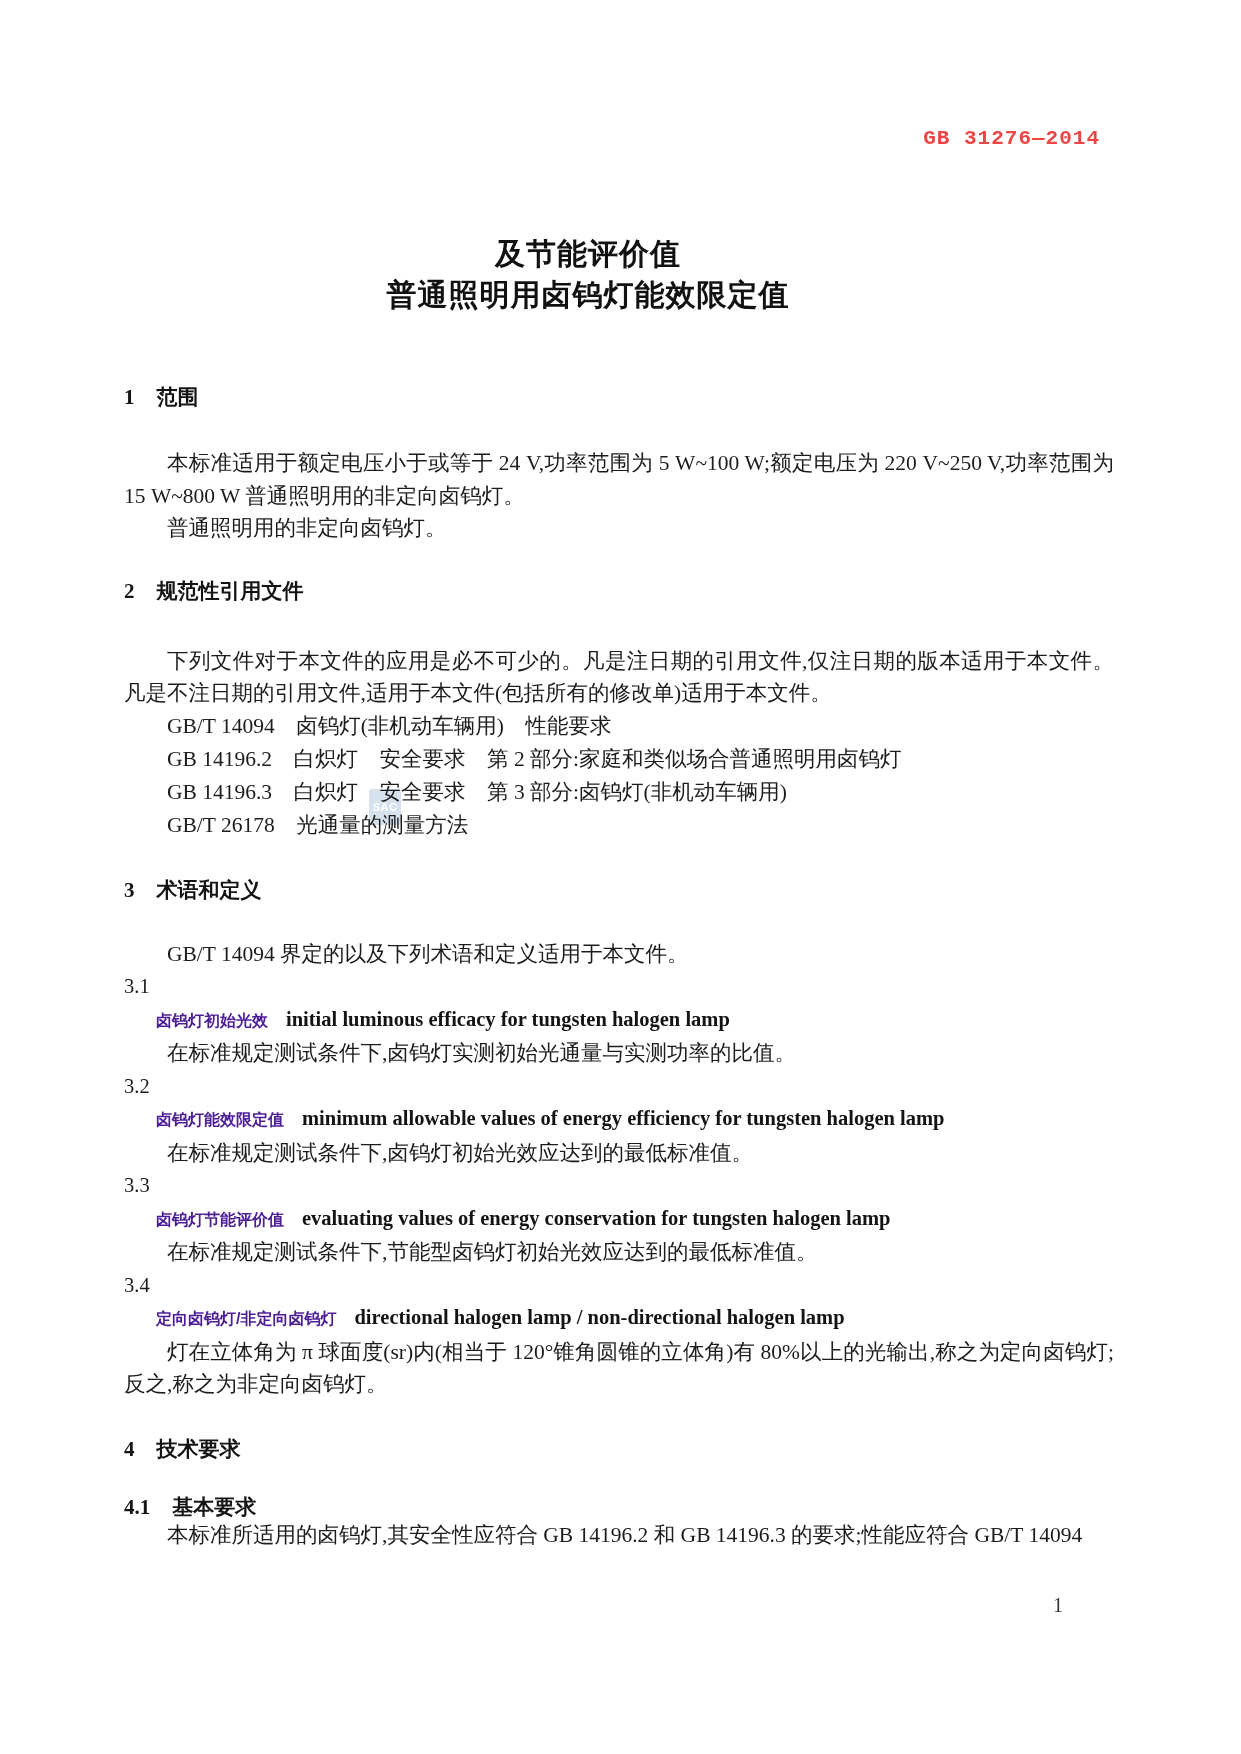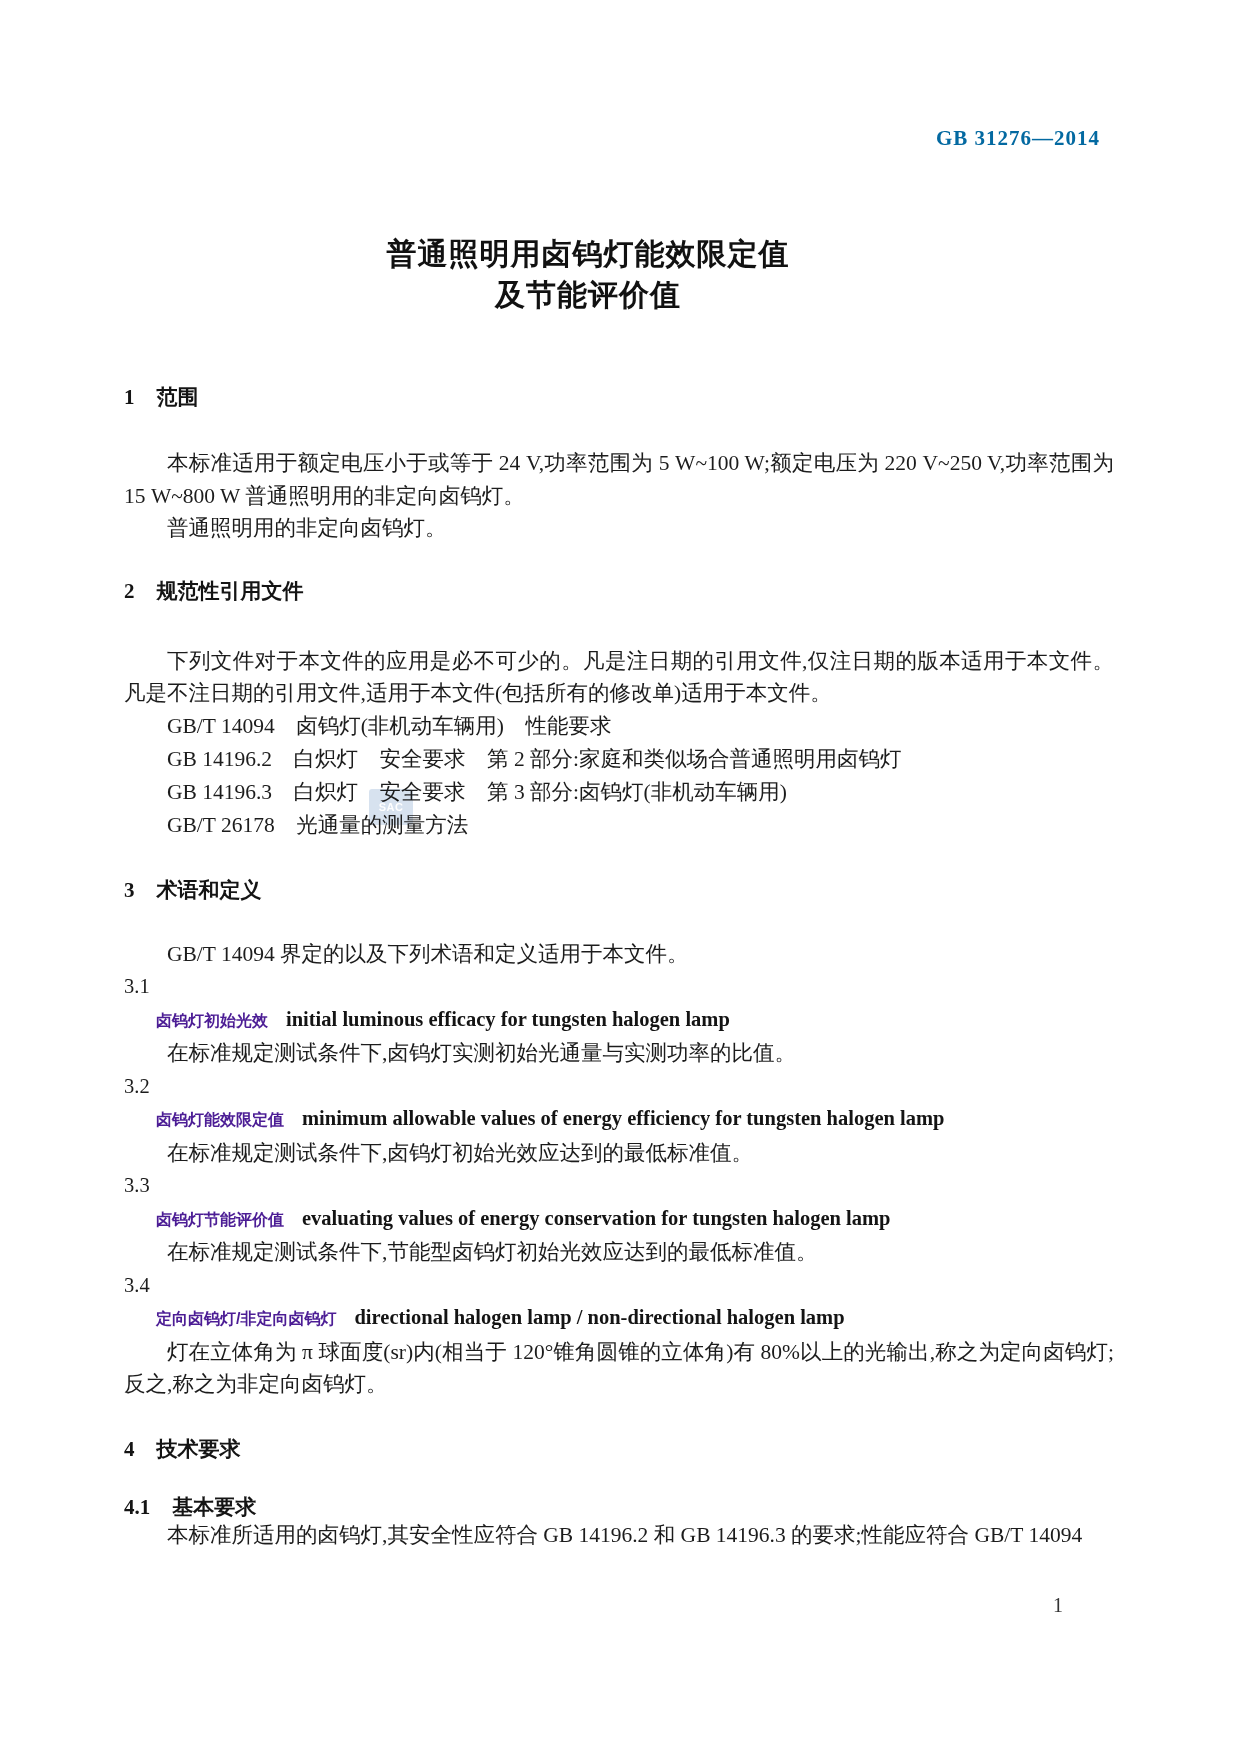--- a/index.html
+++ b/index.html
@@ -13,26 +13,26 @@
     overflow:hidden;
     color:#1f1f1f;
     font-family:"Liberation Serif","DejaVu Serif",serif;
   }
   .layer{position:relative;z-index:1;}
   
   .std-code{
     margin-top:126px;
     text-align:right;
     padding-right:14px;
-    font-family:Liberation Serif, serif;
+    font-family:Liberation Mono, monospace;
     font-weight:bold;
     font-size:21px;
     line-height:25px;
     letter-spacing:1px;
-    color:#0369a1;
+    color:#ef4444;
   }
   
   .doc-title{
     margin-top:82px;
     margin-left:-62px;
     text-align:center;
     font-family:"Liberation Sans","DejaVu Sans",sans-serif;
     font-weight:bold;
     font-size:30px;
     line-height:41px;
@@ -104,21 +104,21 @@
     top:1594px;
     font-size:20px;
     color:#333;
     z-index:1;
   }
   
   .watermark{
     position:absolute;
     left:369px;
     top:789px;
-    width:44px;
+    width:32px;
     height:36px;
     background:#b7cbe3;
     border-radius:3px;
     opacity:0.55;
     z-index:0;
     display:flex;
     align-items:center;
     justify-content:center;
     font-family:"Liberation Sans","DejaVu Sans",sans-serif;
     font-weight:bold;
@@ -132,22 +132,22 @@
 
 <div class="page">
 
   <div class="watermark">SAC</div>
 
   <div class="layer">
 
     <div class="std-code">GB 31276—2014</div>
 
     <div class="doc-title">
+      <div>及节能评价值</div>
       <div>普通照明用卤钨灯能效限定值</div>
-      <div>及节能评价值</div>
     </div>
 
     <div class="h1 mt-s1">
       <span class="hnum">1</span><span class="htxt">范围</span>
     </div>
     <div class="body-block">
       <p class="bp">本标准适用于额定电压小于或等于 24 V,功率范围为 5 W~100 W;额定电压为 220 V~250 V,功率范围为 15 W~800 W 普通照明用的非定向卤钨灯。</p>
       <p class="bp">普通照明用的非定向卤钨灯。</p>
     </div>
 

